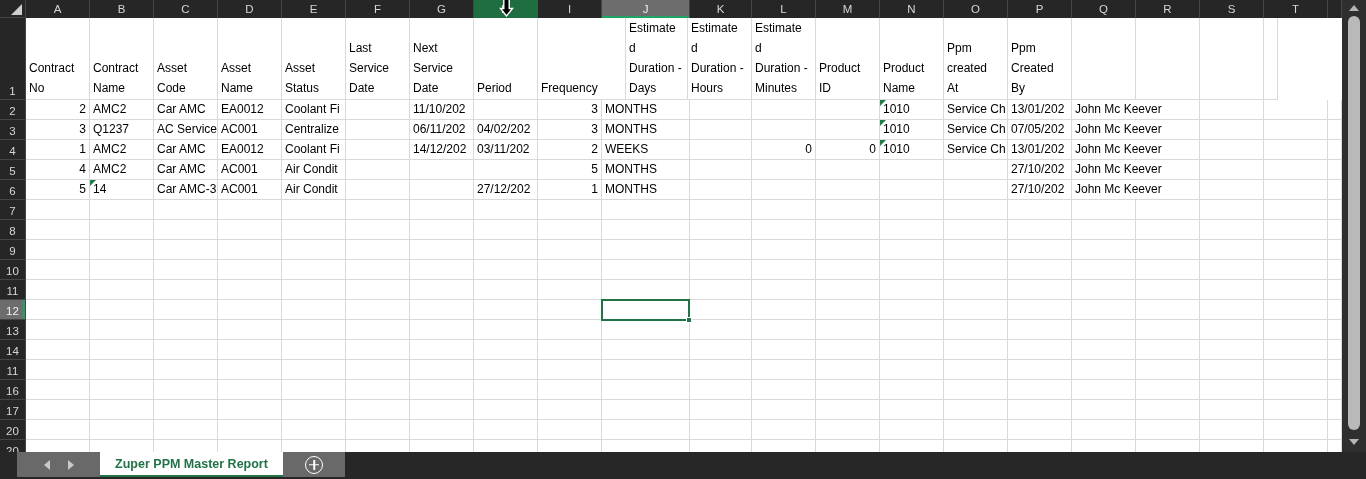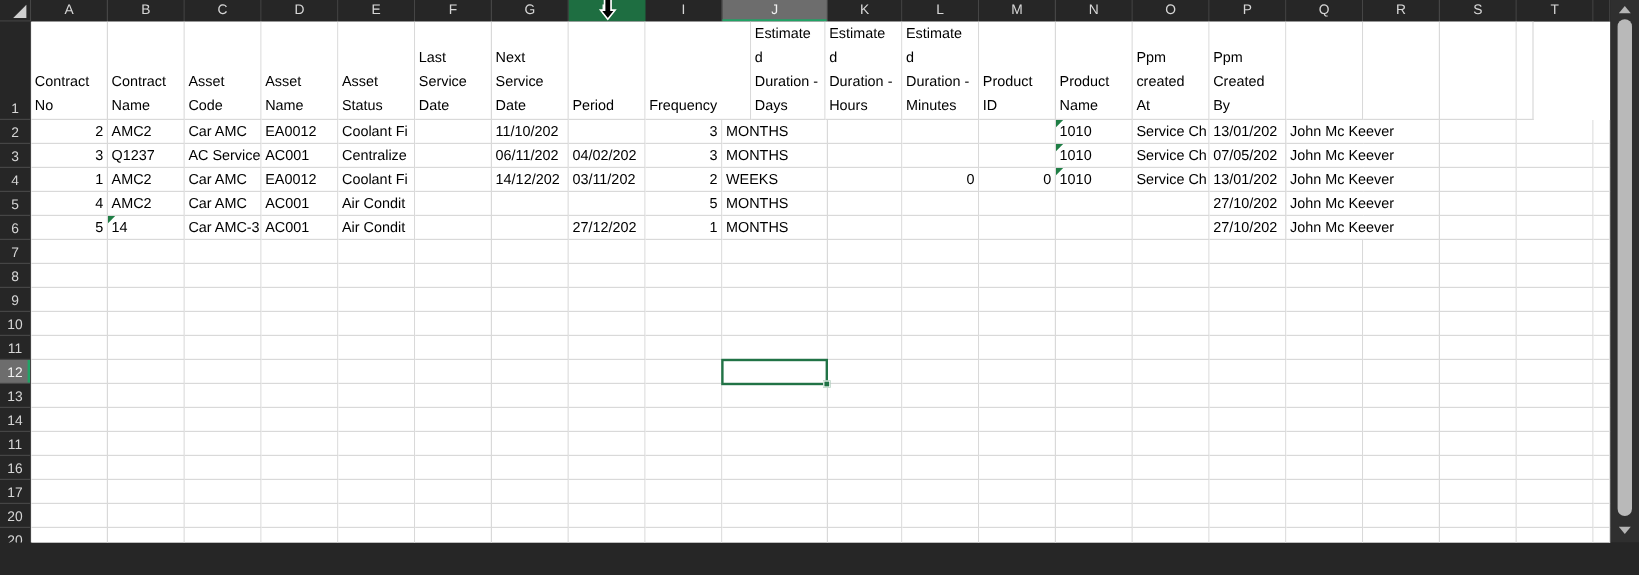--- a/index.html
+++ b/index.html
@@ -640,14 +640,27 @@
       <path d="M9.5 18 L3.5 10.5 L6.8 10.5 L6.8 0 L12.2 0 L12.2 10.5 L15.5 10.5 Z" fill="#000000" stroke="#ffffff" stroke-width="1.4"></path>
     </svg>
   </div>
 
   <div id="vscroll">
     <span class="up arr-up"></span>
     <span class="thumb"></span>
     <span class="down arr-down"></span>
   </div>
 
+  <div id="tabbar">
+    <div id="sheet-nav">
+      <span class="arr-left"></span>
+      <span class="arr-right"></span>
+    </div>
+    <div id="active-tab">
+      <span>Zuper PPM Master Report</span>
+    </div>
+    <div id="add-panel">
+      <span id="add-sheet"></span>
+    </div>
+
+  </div>
 
 </div>
 
 </body></html>

